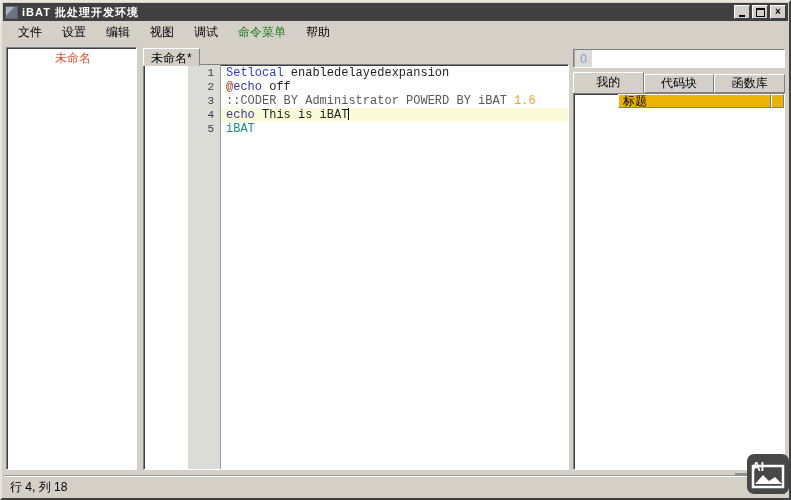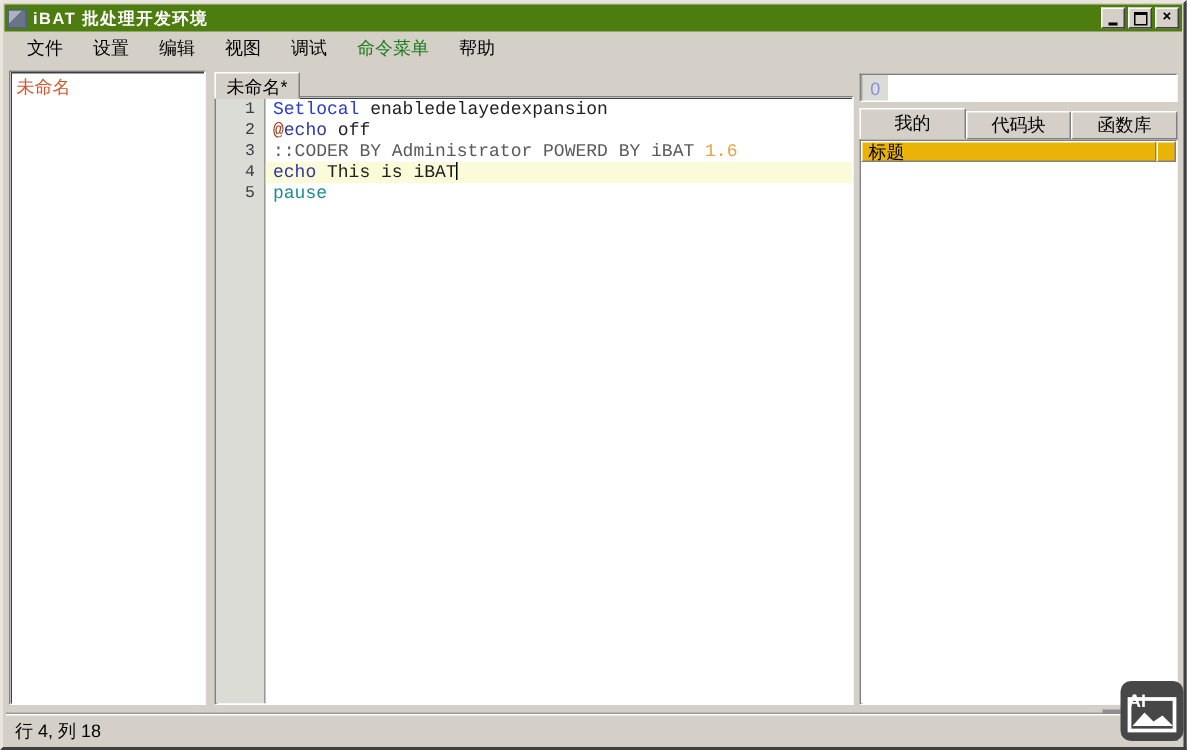--- a/index.html
+++ b/index.html
@@ -20,21 +20,21 @@
            display:flex;align-items:center;justify-content:center;padding:0;cursor:default;}
   .glyph-min{width:6px;height:8px;border-bottom:2px solid #000;}
   .glyph-max{width:7px;height:6px;border:1px solid #000;border-top-width:2px;}
   .glyph-close{font:bold 10px "Liberation Sans",sans-serif;color:#000;line-height:10px;}
   
   .menubar{height:20px;display:flex;align-items:center;padding-left:6px;font-size:12px;color:#000;font-family:Liberation Serif, serif;}
   .menu-item{padding:2px 10px;white-space:nowrap;}
   
   .sunken{border:1px solid;border-color:#808080 #fff #fff #808080;}
   .sunken-deep{border:1px solid;border-color:#808080 #fff #fff #808080;
-               box-shadow:inset 1px 1px 0 #404040;}
+               box-shadow:inset 1px 1px 0 #404040;padding-left:44px;}
   
   .left-list{position:absolute;left:4px;top:45px;width:131px;bottom:28px;
              background:#fff;box-sizing:border-box;font-size:12px;}
   .file-item{padding:2px 4px;white-space:nowrap;}
   
   .editor-tab{position:absolute;left:141px;top:46px;height:15px;background:#d4d0c8;
               border:1px solid;border-color:#fff #808080 #d4d0c8 #fff;
               font-size:12px;padding:1px 7px 0 7px;z-index:2;}
   .editor-frame{position:absolute;left:141px;top:62px;width:426px;bottom:28px;
                 background:#fff;box-sizing:border-box;display:flex;overflow:hidden;}
@@ -85,21 +85,21 @@
   .wm-line{width:12px;height:3px;background:#8f8f8f;}
   .wm-icon{width:42px;height:40px;background:#474747;border-radius:7px;flex:none;
            display:flex;align-items:center;justify-content:center;}
   .wm-text{font-size:21px;font-weight:bold;color:#707070;margin-left:2px;letter-spacing:1px;}
 </style>
 </head>
 <body>
 
 <div class="window">
 
-  <div class="titlebar" style="background: #4d7c0f;">
+  <div class="titlebar" style="background: #404040;">
     <span class="title-icon"></span>
     <span class="title-text">iBAT 批处理开发环境</span>
     <span class="win-btns">
       <button class="win-btn">
           <span class="glyph-min"></span>
         </button>
       <button class="win-btn">
           <span class="glyph-max"></span>
         </button>
       <button class="win-btn">
@@ -130,21 +130,21 @@
         <div class="ln">2</div>
         <div class="ln">3</div>
         <div class="ln">4</div>
         <div class="ln">5</div>
       </div>
     <div class="code-area" id="code-area">
         <div class="code-line"><span style="color: rgb(42, 59, 208);">Setlocal</span><span style="color: rgb(31, 31, 31);"> enabledelayedexpansion</span></div>
         <div class="code-line"><span style="color: rgb(156, 58, 32);">@</span><span style="color: rgb(48, 56, 160);">echo</span><span style="color: rgb(31, 31, 31);"> off</span></div>
         <div class="code-line"><span style="color: rgb(90, 90, 90);">::CODER BY Administrator POWERD BY iBAT </span><span style="color: rgb(233, 163, 59);">1.6</span></div>
         <div class="code-line active"><span style="color: rgb(48, 56, 160);">echo</span><span style="color: rgb(31, 31, 31);"> This is iBAT</span><span class="caret"></span></div>
-        <div class="code-line"><span style="color: rgb(28, 140, 148);">pause</span></div>
+        <div class="code-line"><span style="color: rgb(28, 140, 148);">iBAT</span></div>
       </div>
   </div>
 
   <div class="right-panel">
     <div class="cmd-bar sunken">
       <span class="cmd-counter" id="cmd-counter" style="color: rgb(140, 140, 224);">0</span>
     </div>
     <div class="tabs-row" id="right-tabs">
         <div class="rtab active">我的</div>
         <div class="rtab">代码块</div>

